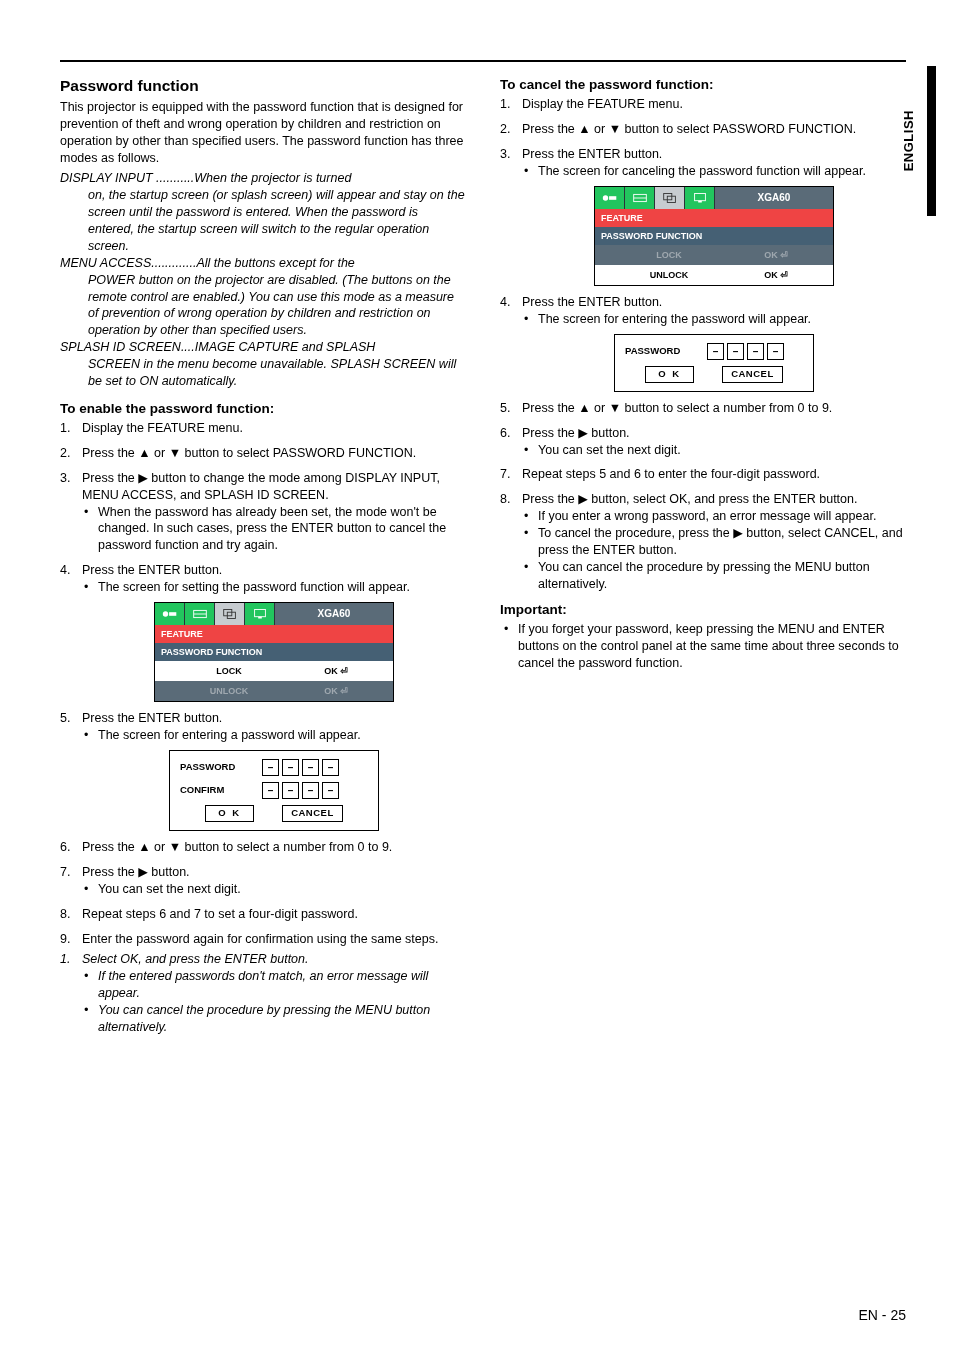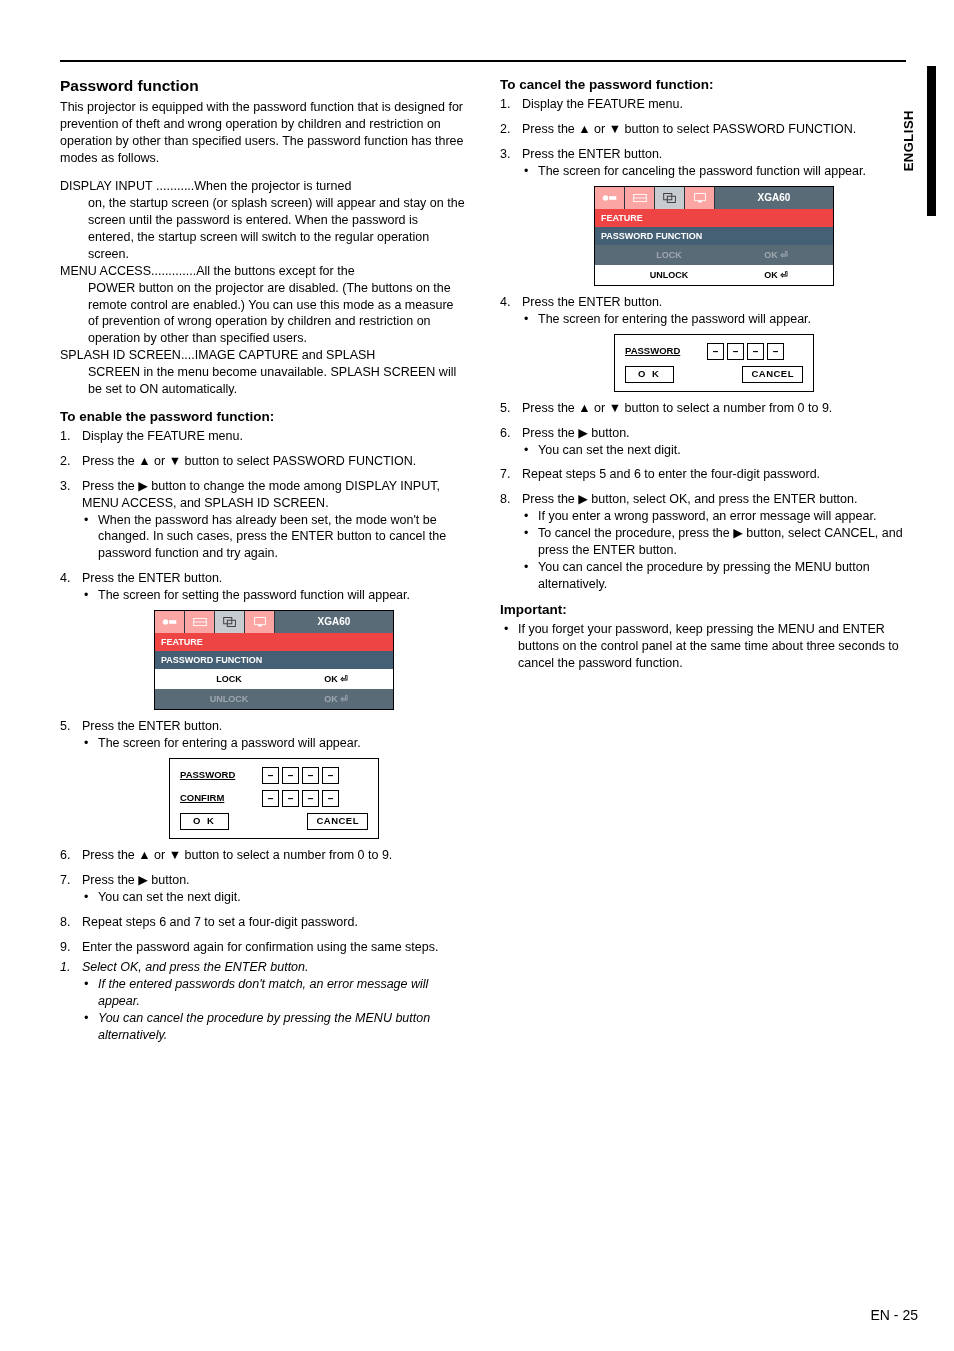--- a/index.html
+++ b/index.html
@@ -49,21 +49,21 @@
     font-weight: bold;
     margin-bottom: 2px;
   }
   h3.sub {
     font-size: 13.5px;
     font-weight: bold;
     margin-top: 10px;
     margin-bottom: 2px;
   }
   p { margin-bottom: 2px; }
-  .def-list { margin-top: 12px; }
+  .def-list { margin-top: 4px; font-style: italic; }
   .def-item { display: flex; margin-bottom: 0px; }
   .def-term { white-space: nowrap; }
   .def-dots { white-space: pre; }
   .def-desc { }
   .def-cont { padding-left: 28px; }
   ol.num { list-style: none; counter-reset: item; margin-top: 2px; }
   ol.num > li {
     counter-increment: item;
     padding-left: 22px;
     position: relative;
@@ -87,21 +87,21 @@
   }
   .li-indent ul.bullet > li { padding-left: 16px; }
   .li-indent ul.bullet > li::before { left: 2px; }
   .menu-box {
     width: 240px;
     margin: 6px auto 8px auto;
     border: 1px solid #000;
     font-size: 10px;
   }
   .menu-tabs {
-    background: #fca5a5;
+    background: #22c55e;
     color: #fff;
     display: flex;
     align-items: center;
   }
   .tab {
     width: 30px; height: 22px;
     border-right: 1px solid #2b333a;
     display: flex; align-items: center; justify-content: center;
   }
   .tab svg { width: 18px; height: 14px; }
@@ -127,31 +127,31 @@
   .menu-item.inactive { background:#5a6b78; color:#9fa8af; }
   .enter-glyph { font-size: 9px; }
   .pw-box {
     width: 210px;
     margin: 6px auto 8px auto;
     border: 1px solid #000;
     padding: 8px 10px;
     font-size: 10px;
   }
   .pw-row { display:flex; align-items:center; margin-bottom:6px; gap:12px;}
-  .pw-label { font-weight:bold; width:70px; font-size:9.5px;text-decoration:underline;}
+  .pw-label { font-weight:bold; width:70px; font-size:9.5px;}
   .pw-digits { display:flex; gap:3px; }
   .pw-digit { width:17px; height:17px; border:1px solid #000; display:flex; align-items:center; justify-content:center; font-weight:bold;}
-  .pw-btns { display:flex; gap:28px; justify-content:space-between; margin-top:2px;}
+  .pw-btns { display:flex; gap:28px; justify-content:center; margin-top:2px;}
   .pw-btn { border:1px solid #000; padding:1px 12px; font-weight:bold; font-size:9.5px; letter-spacing:2px;}
   .pw-btn.cancel{letter-spacing:0.5px; padding:1px 8px;}
   h3.imp { font-weight:bold; font-size:13.5px; margin-top:6px; margin-bottom:2px;}
   .footer {
     position:absolute;
     bottom:26px;
-    right:36px;
+    right:48px;
     font-size:14px;
   }
   .start10 { counter-reset: item 9; }
 </style>
 </head>
 <body>
 
 <div class="side-bar"></div>
 <div class="side-label">ENGLISH</div>
 

